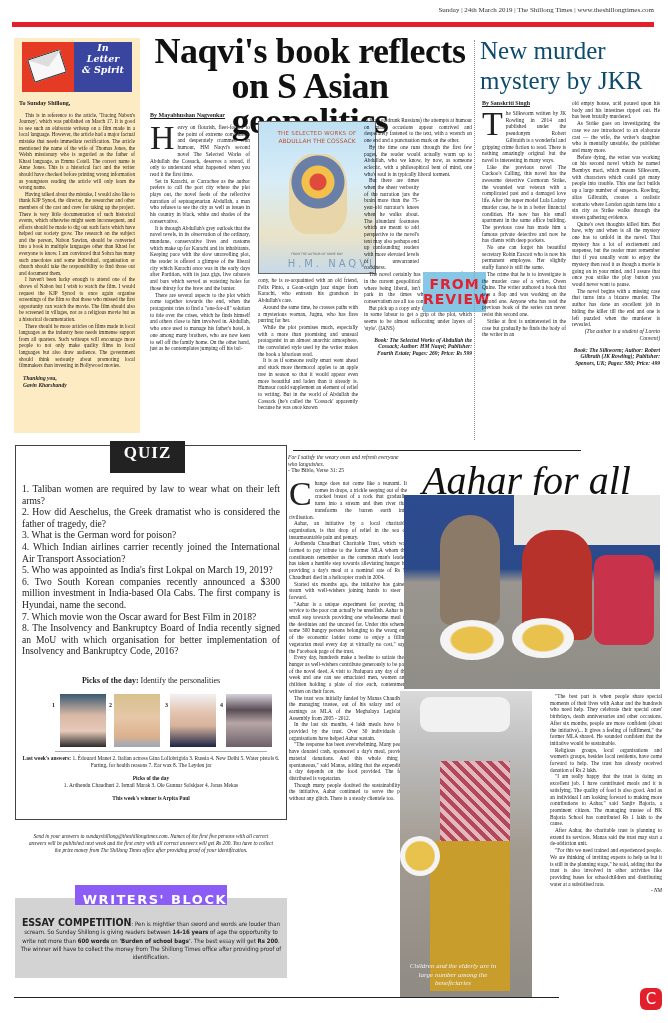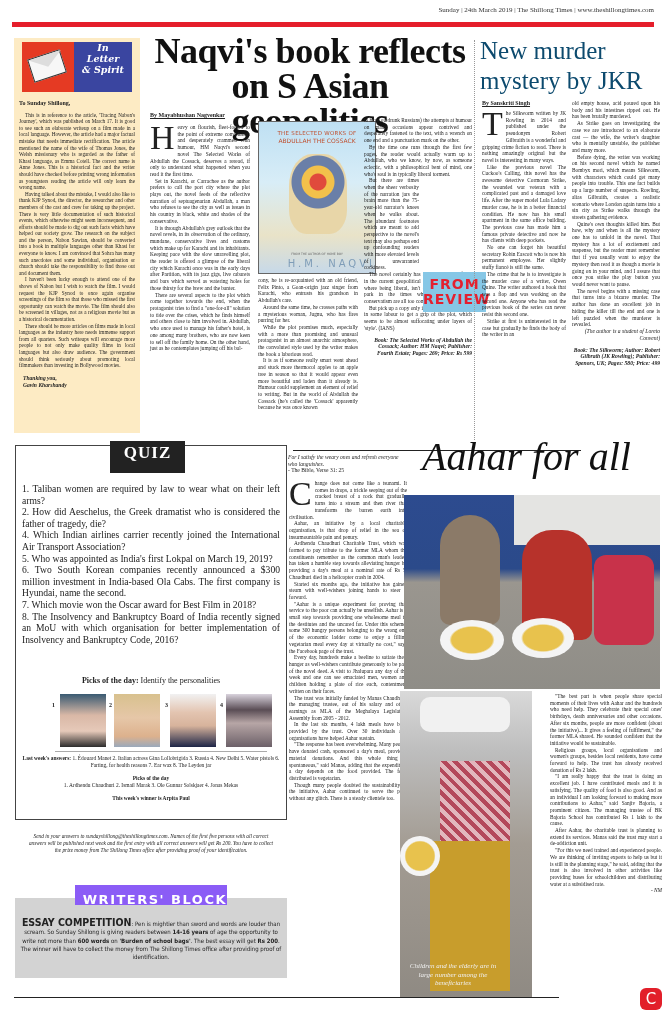--- a/index.html
+++ b/index.html
@@ -49,21 +49,21 @@
 
 .wb-bg{top:898px;left:15px;width:272px;height:80px;background:#d3d3d3}
 .wb-title{top:885px;left:75px;width:152px;height:20px;background:#8b5cf6;color:#fff;font-family:"DejaVu Sans",sans-serif;font-size:13px;font-weight:bold;text-align:right;line-height:30px;letter-spacing:1.5px}
 .wb-text{top:918px;left:20px;width:262px;text-align:center;font-family:"DejaVu Sans Condensed","DejaVu Sans",sans-serif;font-size:6px;line-height:8.3px;color:#222}
 .wb-text .big{font-size:10.5px;font-weight:bold}
 .bottom-rule{top:997px;left:14px;width:545px;height:1px;background:#222}
 
 .aahar-rule{top:450px;left:293px;width:288px;height:1px;background:#222}
 .epigraph{top:454px;left:288px;width:120px;font-size:5.6px;line-height:6.7px;font-style:italic}
 .epigraph .ref{font-style:normal}
-.aahar-title{top:437px;left:422px;width:240px;font-family:"Liberation Serif",serif;font-style:italic;font-size:40px;line-height:40px;color:#111}
+.aahar-title{top:461px;left:422px;width:240px;font-family:"Liberation Serif",serif;font-style:italic;font-size:40px;line-height:40px;color:#111}
 .aahar-col1{top:480px;left:289px;width:118px}
 .photo-kids{top:495px;left:404px;width:256px;height:194px;background:linear-gradient(180deg,#2d4b8f 0%,#2b4a8a 38%,#9a968f 45%,#8f8d87 100%);overflow:hidden}
 .photo-kids .wall{position:absolute;left:110px;top:0;width:146px;height:50px;background:#e4e4e2}
 .photo-kids .kid1{position:absolute;left:36px;top:20px;width:60px;height:110px;background:#8b7a68;border-radius:30px 30px 10px 10px}
 .photo-kids .kid2{position:absolute;left:118px;top:35px;width:70px;height:110px;background:#b7322b;border-radius:30px 30px 10px 10px}
 .photo-kids .plate1{position:absolute;left:36px;top:125px;width:64px;height:40px;border-radius:50%;background:radial-gradient(ellipse,#e8c24d 0 45%,#f4f4f4 50%)}
 .photo-kids .plate2{position:absolute;left:108px;top:123px;width:62px;height:40px;border-radius:50%;background:radial-gradient(ellipse,#e8c24d 0 45%,#f4f4f4 50%)}
 .photo-kids .bag{position:absolute;left:190px;top:60px;width:60px;height:90px;background:#c8324a;border-radius:12px}
 .photo-woman{top:691px;left:400px;width:132px;height:307px;background:linear-gradient(180deg,#d9d9d9 0%,#bdbdbd 20%,#a39c93 50%,#8f8a83 100%);overflow:hidden}
 .photo-woman .car{position:absolute;left:20px;top:6px;width:90px;height:35px;background:#f1f1f1;border-radius:10px}
@@ -156,20 +156,21 @@
   <p class="credits" style="font-weight:normal;text-indent:0">(The author is a student of Loreto Convent)</p>
   <p class="credits" style="margin-top:5px;text-indent:0">Book: The Silkworm; Author: Robert Gilbrath (JK Rowling); Publisher: Spenors, UK; Pages: 580; Price: 499</p>
 </div>
 
 <div class="abs quiz-box"></div>
 <div class="abs quiz-box2"></div>
 <div class="abs quiz-title">QUIZ</div>
 <div class="abs quiz-list">
   <div>1. Taliban women are required by law to wear what on their left arms?</div>
   <div>2. How did Aeschelus, the Greek dramatist who is considered the father of tragedy, die?</div>
+  <div>3. What is the German word for poison?</div>
   <div>4. Which Indian airlines carrier recently joined the International Air Transport Association?</div>
   <div>5. Who was appointed as India's first Lokpal on March 19, 2019?</div>
   <div>6. Two South Korean companies recently announced a $300 million investment in India-based Ola Cabs. The first company is Hyundai, name the second.</div>
   <div>7. Which movie won the Oscar award for Best Film in 2018?</div>
   <div>8. The Insolvency and Bankruptcy Board of India recently signed an MoU with which organisation for better implementation of Insolvency and Bankruptcy Code, 2016?</div>
 </div>
 <div class="abs picks-h"><b>Picks of the day:</b><span> Identify the personalities</span></div>
 <div class="abs photos">
   <span class="num" style="left:0">1</span>
   <div class="ph" style="left:8px;background:linear-gradient(180deg,#3a5a72,#d9b8a6 40%,#e6c9b9 70%,#2c2c2c)"></div>

